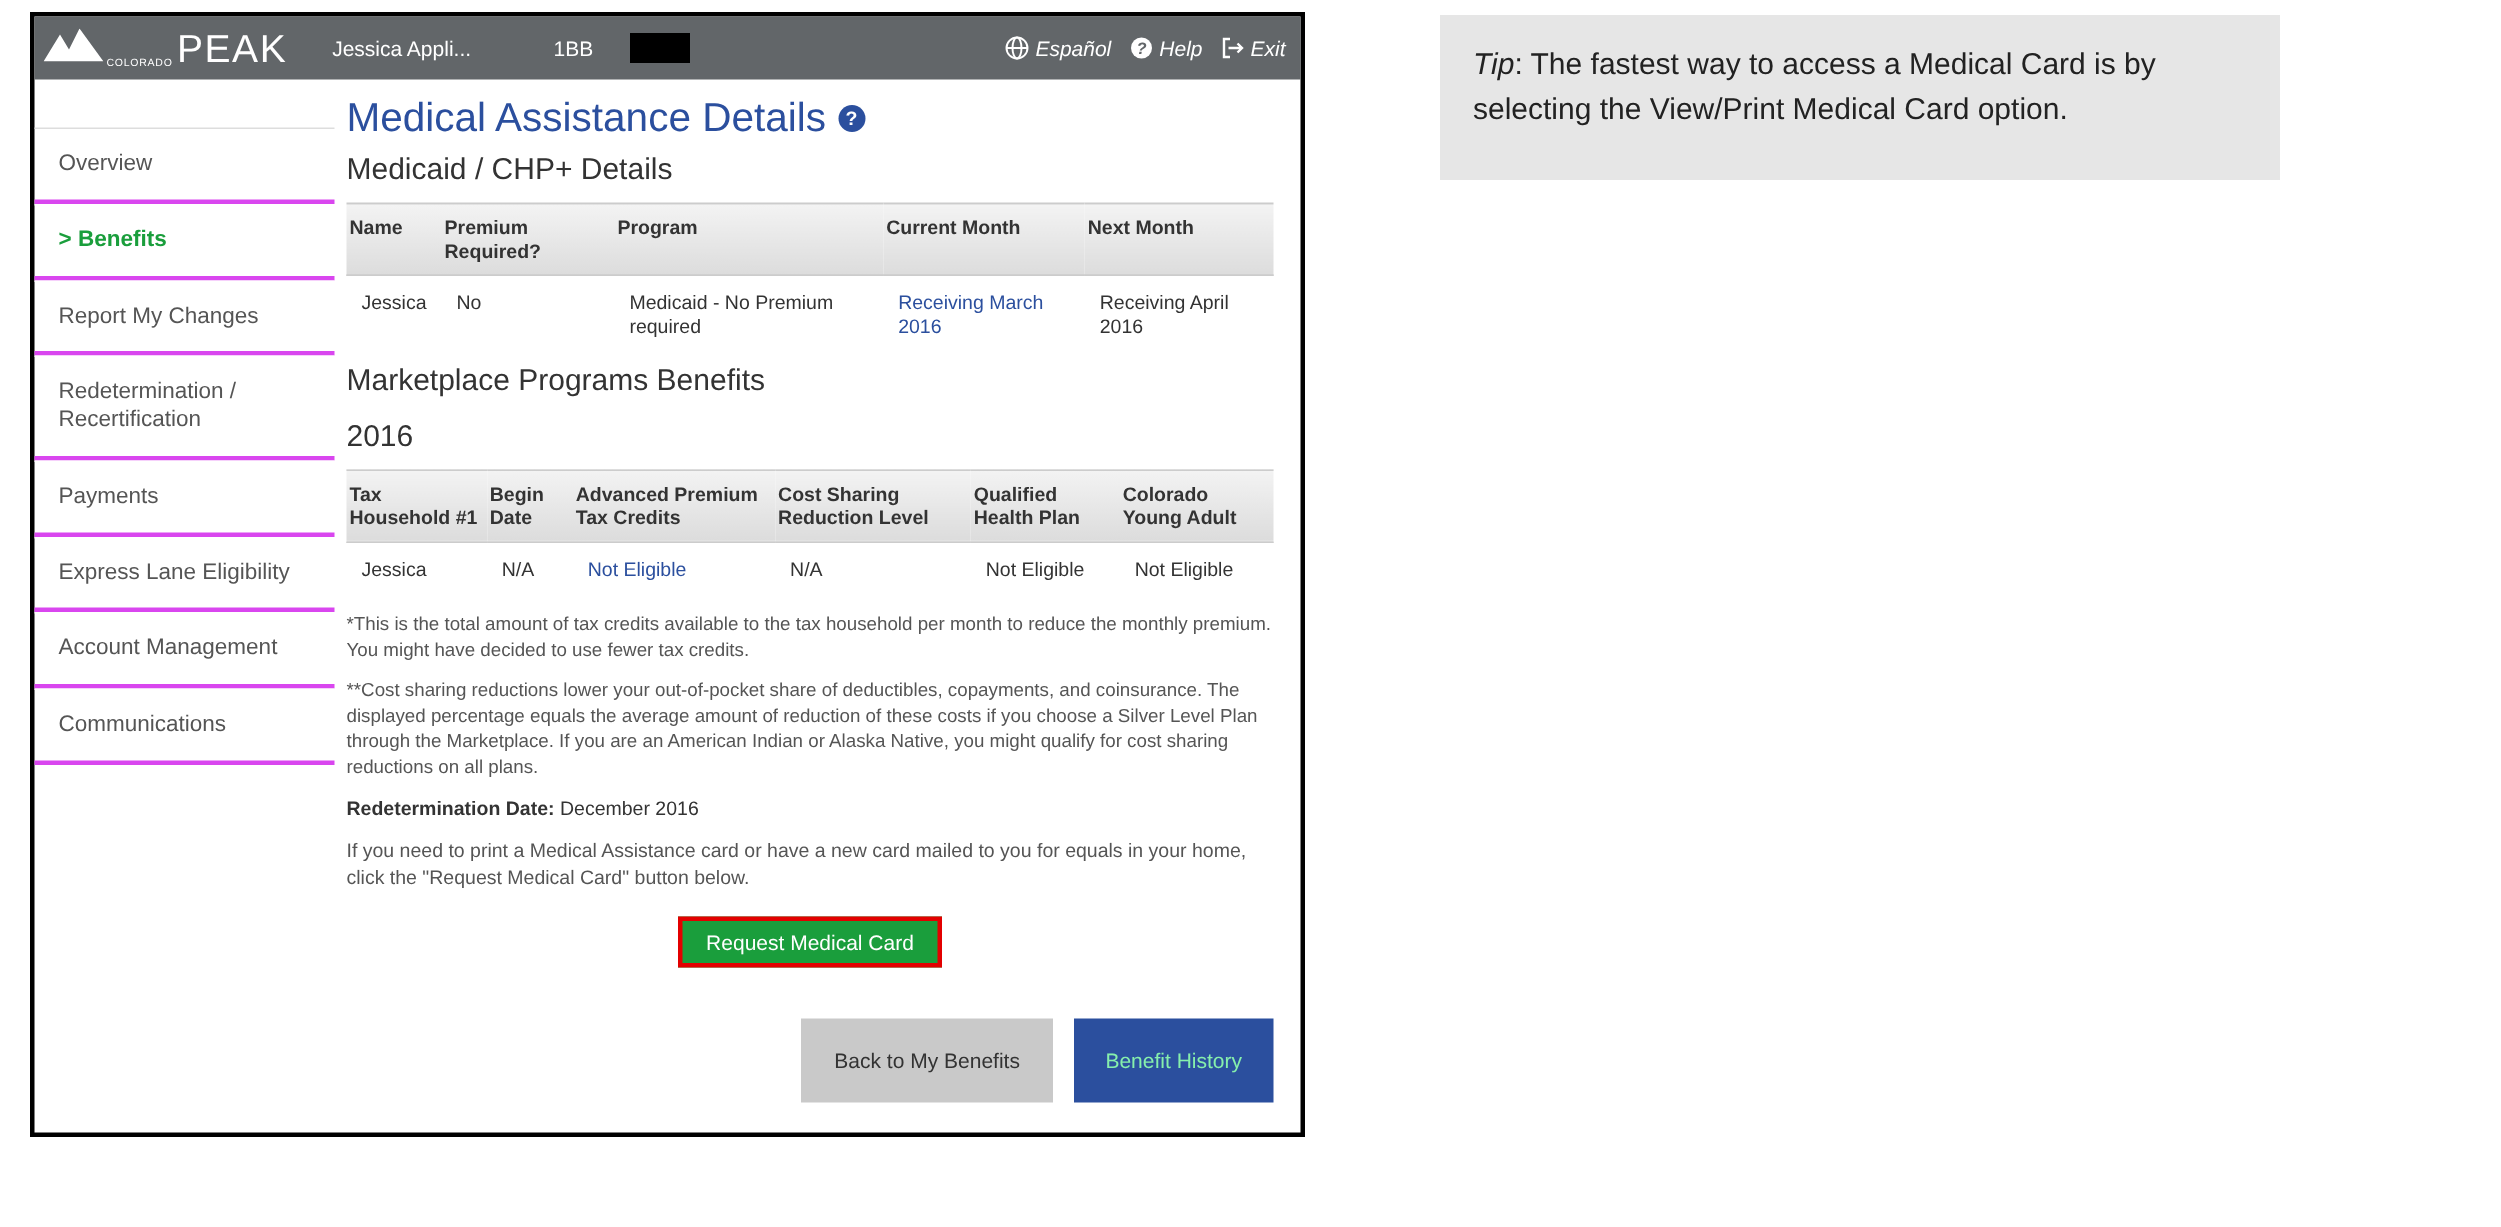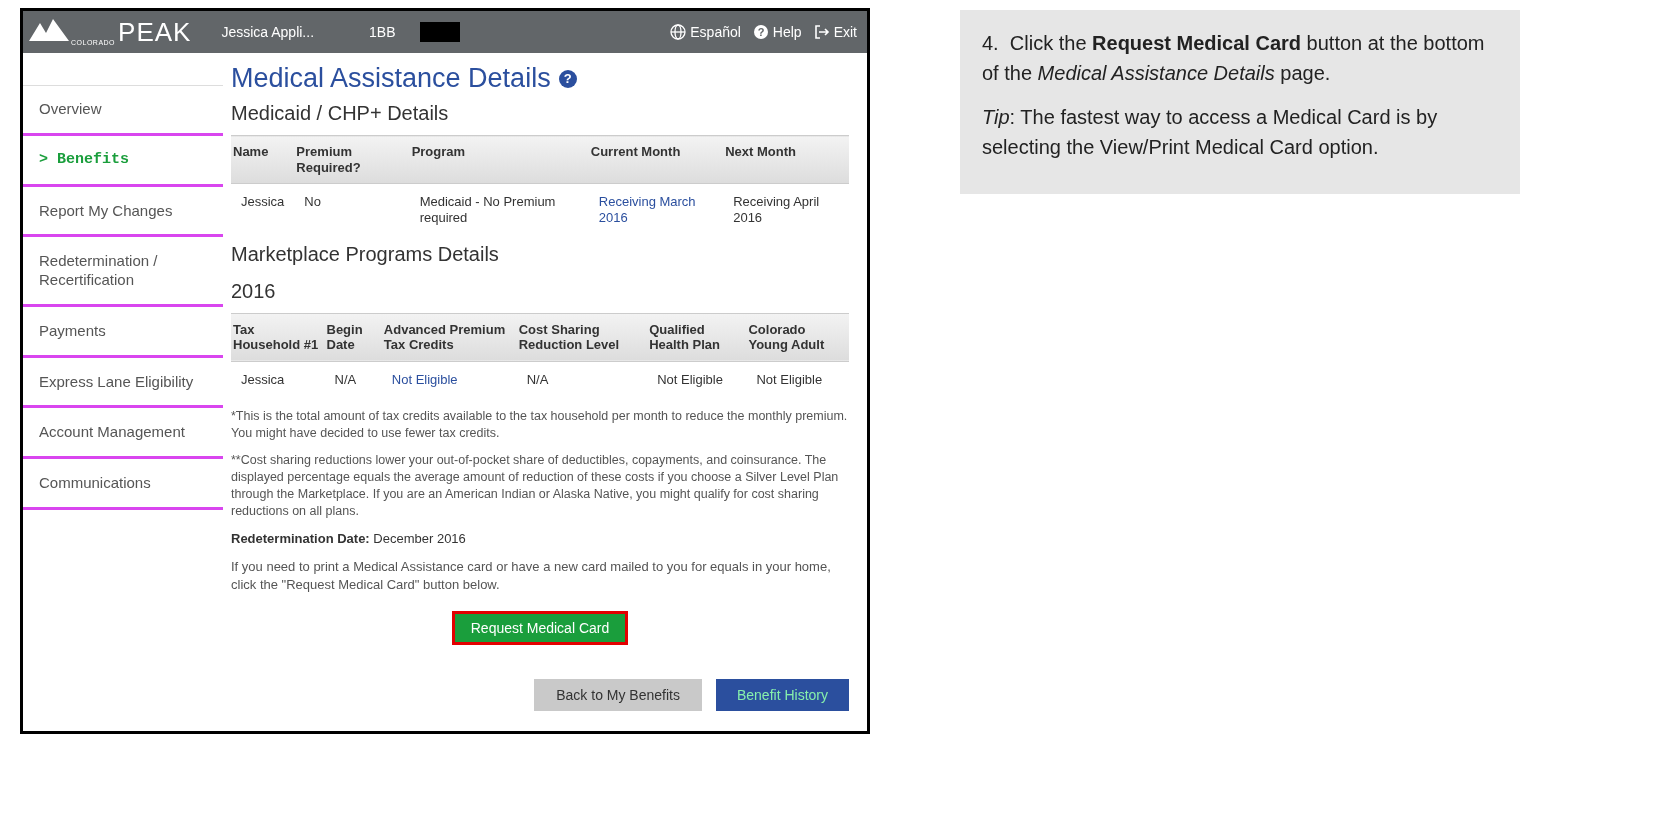--- a/index.html
+++ b/index.html
@@ -60,20 +60,21 @@
     .caseid-wrap { margin-left: 55px; display:flex; align-items:center;gap:22px;}
     .caseid { font-size: 14px; }
     .caseid-mask { width: 40px; height: 20px; background: #000; display:inline-block; margin-left:2px;}
     .topbar-spacer { flex: 1; }
     .topbar-link {
       display: flex;
       gap: 4px;
       margin-left: 12px;
       cursor: pointer;
       font-size: 14px;
+      font-style: italic;
     }
     .topbar-link svg { width:16px; height:16px; }
 
     
     .app-body { display: flex; }
     .sidebar {
       width: 200px;
       padding: 12px 0 0 0;
       font-size: 15px;
       color: #555;
@@ -82,21 +83,20 @@
       padding: 14px 16px;
       border-bottom: 3px solid #d946ef;
       border-top: 1px solid #fff;
       cursor: pointer;
       line-height: 1.25;
     }
     .sidebar-item:first-child { border-top: 1px solid #ddd; margin-top: 20px;}
     .sidebar-item.active {
       color: #1a9e3c;
       font-weight: bold;
-      font-family: Liberation Mono, monospace;
     }
     .sidebar-item.active::before {
       content: "> ";
       font-weight: bold;
     }
     .content {
       flex: 1;
       padding: 10px 18px 20px 8px;
     }
     .page-title {
@@ -153,21 +153,21 @@
       cursor:pointer;
     }
     .bottom-buttons {
       display:flex;
       justify-content:flex-end;
       gap: 14px;
       margin-top: 34px;
     }
     .btn-grey {
       background:#c9c9c9; color:#333; border:none;
-      padding: 8px 22px; font-size:14px; cursor:pointer;
+      padding: 20px 22px; font-size:14px; cursor:pointer;
     }
     .btn-blue {
       background:#2b4f9e; color:#86efac; border:none;
       padding: 8px 21px; font-size:14px; cursor:pointer;
     }
 
     
     .instruction-panel {
       width: 560px;
       background: #e6e6e6;
@@ -260,21 +260,21 @@
             <tr>
               <td>Jessica</td>
               <td>No</td>
               <td>Medicaid - No Premium required</td>
               <td><span class="link">Receiving March 2016</span></td>
               <td>Receiving April 2016</td>
             </tr>
           </tbody>
         </table>
 
-        <h2 class="section-head">Marketplace Programs Details</h2>
+        <h2 class="section-head">Marketplace Programs Benefits</h2>
         <div class="year-head">2016</div>
 
         <table class="tbl">
           <thead>
             <tr>
               <th>Tax Household #1</th>
               <th>Begin Date</th>
               <th>Advanced Premium Tax Credits</th>
               <th>Cost Sharing Reduction Level</th>
               <th>Qualified Health Plan</th>
@@ -306,20 +306,16 @@
         <div class="bottom-buttons">
           <button class="btn-grey">Back to My Benefits</button>
           <button class="btn-blue">Benefit History</button>
         </div>
       </div>
     </div>
   </div>
 
   <div class="instruction-panel">
     <p>
-      <span>4.</span>&nbsp;
-      <span>Click the </span><span class="bold">Request Medical Card</span><span> button at the bottom of the </span><span class="italic">Medical Assistance Details</span><span> page.</span>
-    </p>
-    <p>
       <span class="italic">Tip</span><span>:  The fastest way to access a Medical Card is by selecting the View/Print Medical Card option.</span>
     </p>
   </div>
 </div>
 
 </body></html>

